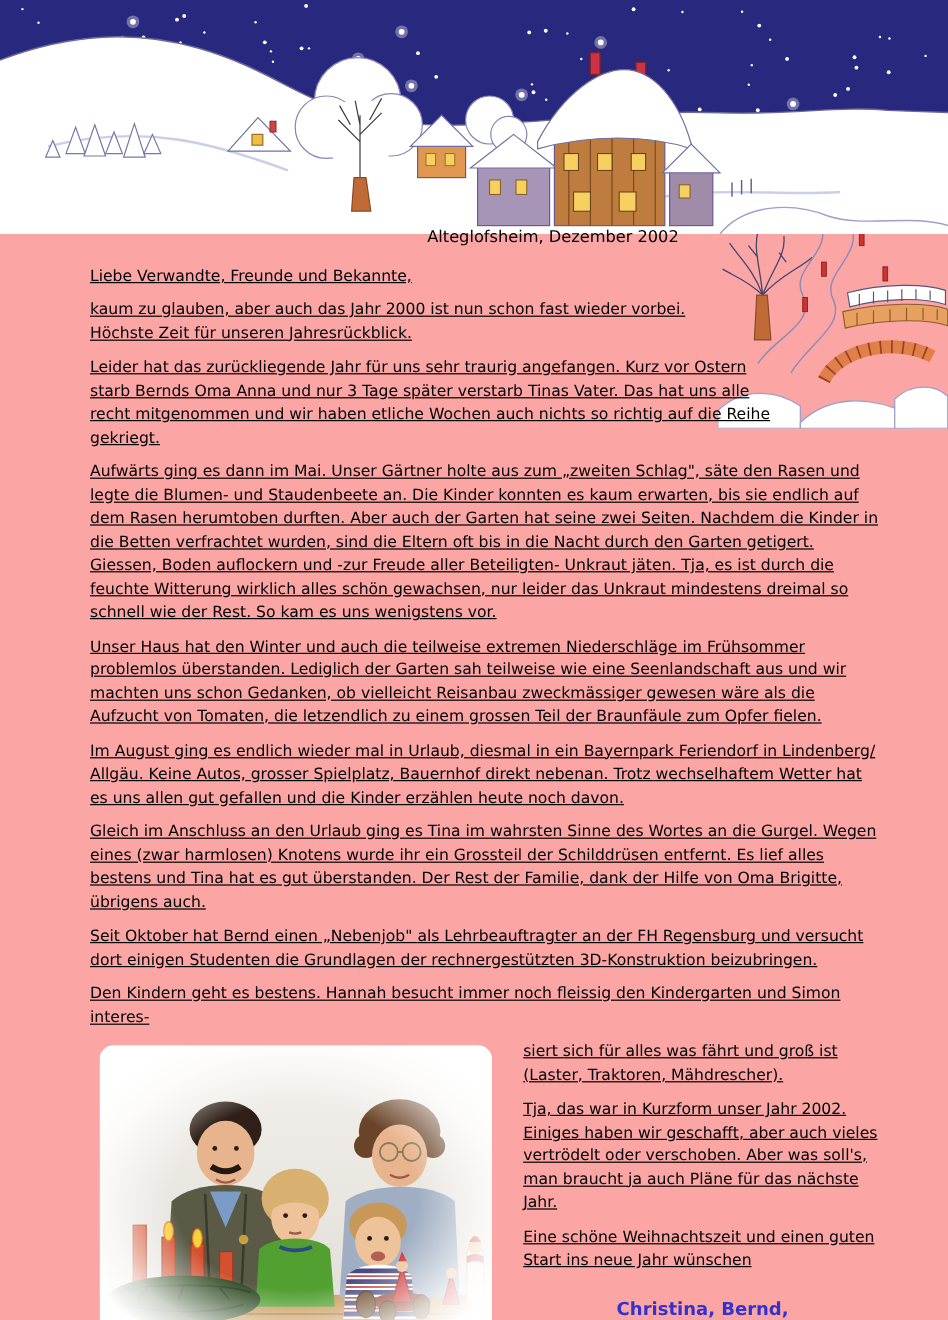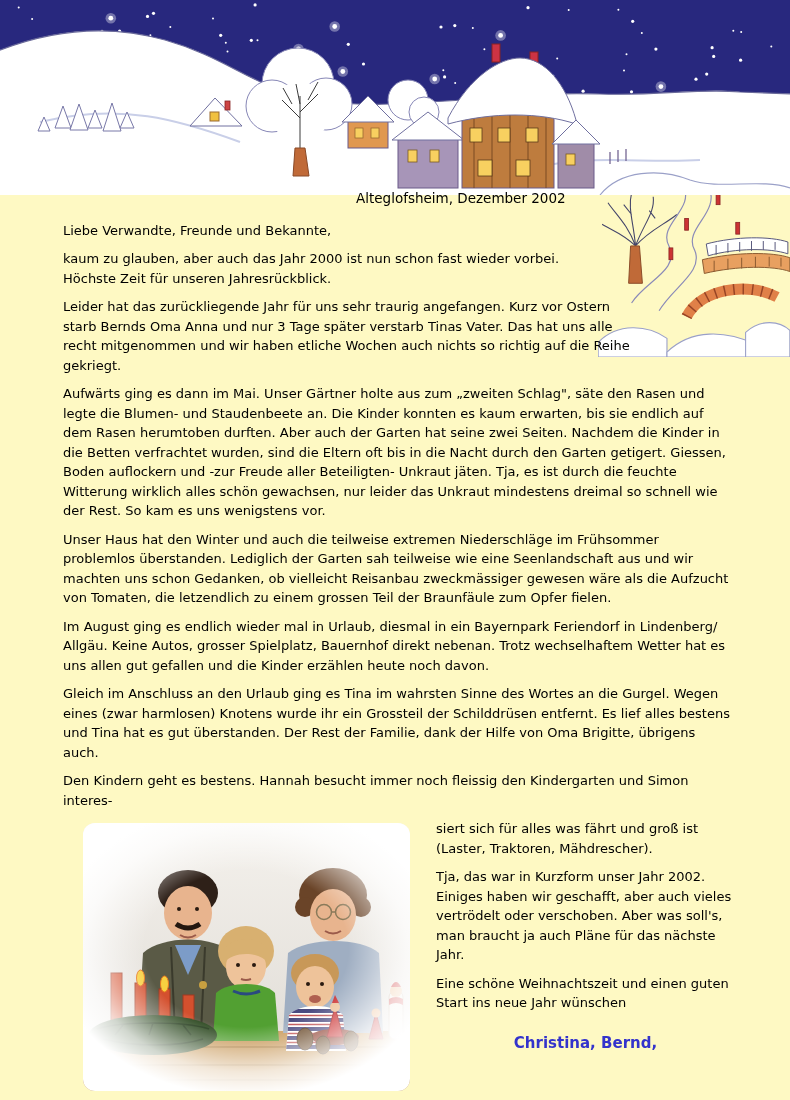--- a/index.html
+++ b/index.html
@@ -1,21 +1,21 @@
 <!DOCTYPE html>
 <html><head>
 <meta charset="utf-8">
 <style>
   html,body{margin:0;padding:0;background:#fff;}
-  .page{width:790px;height:1100px;position:relative;overflow:hidden;background:#fef9c3;
+  .page{width:790px;height:1100px;position:relative;overflow:hidden;background:#fca5a5;
         font-family:"DejaVu Sans",sans-serif;color:#000;}
   .header{height:195px;}
   .header svg{display:block;}
   .content{padding:0 55px 0 63px;font-size:13px;line-height:19.5px;}
-  .content p{margin:0 0 9px 0;}
+  .content p{margin:0 0 9px 12px;text-decoration:underline;}
   .date-line{margin:-6px 0 12px 293px;font-size:13.5px;white-space:nowrap;}
   .salutation{margin-bottom:13px;}
   .spill{float:right;width:192px;height:172px;margin:-4px -55px 4px 14px;
          shape-outside:polygon(6% 0%,100% 0%,100% 100%,62% 100%,36% 50%,0% 12%);
          shape-margin:10px;}
   .photo{float:left;width:327px;height:268px;margin:4px 26px 4px 20px;
          position:relative;overflow:hidden;border-radius:12px;}
   .photo svg{display:block;}
   .photo-fade{position:absolute;left:0;top:0;right:0;bottom:0;
       background:radial-gradient(ellipse 60% 56% at 50% 47%,
@@ -207,20 +207,21 @@
 
     <div class="date-line">Alteglofsheim, Dezember 2002</div>
 
     <p class="salutation">Liebe Verwandte, Freunde und Bekannte,</p>
     <p>kaum zu glauben, aber auch das Jahr 2000 ist nun schon fast wieder vorbei. Höchste Zeit für unseren Jahresrückblick.</p>
     <p>Leider hat das zurückliegende Jahr für uns sehr traurig angefangen. Kurz vor Ostern starb Bernds Oma Anna und nur 3 Tage später verstarb Tinas Vater. Das hat uns alle recht mitgenommen und wir haben etliche Wochen auch nichts so richtig auf die Reihe gekriegt.</p>
     <p>Aufwärts ging es dann im Mai. Unser Gärtner holte aus zum „zweiten Schlag", säte den Rasen und legte die Blumen- und Staudenbeete an. Die Kinder konnten es kaum erwarten, bis sie endlich auf dem Rasen herumtoben durften. Aber auch der Garten hat seine zwei Seiten. Nachdem die Kinder in die Betten verfrachtet wurden, sind die Eltern oft bis in die Nacht durch den Garten getigert. Giessen, Boden auflockern und -zur Freude aller Beteiligten- Unkraut jäten. Tja, es ist durch die feuchte Witterung wirklich alles schön gewachsen, nur leider das Unkraut mindestens dreimal so schnell wie der Rest. So kam es uns wenigstens vor.</p>
     <p>Unser Haus hat den Winter und auch die teilweise extremen Niederschläge im Frühsommer problemlos überstanden. Lediglich der Garten sah teilweise wie eine Seenlandschaft aus und wir machten uns schon Gedanken, ob vielleicht Reisanbau zweckmässiger gewesen wäre als die Aufzucht von Tomaten, die letzendlich zu einem grossen Teil der Braunfäule zum Opfer fielen.</p>
     <p>Im August ging es endlich wieder mal in Urlaub, diesmal in ein Bayernpark Feriendorf in Lindenberg/ Allgäu. Keine Autos, grosser Spielplatz, Bauernhof direkt nebenan. Trotz wechselhaftem Wetter hat es uns allen gut gefallen und die Kinder erzählen heute noch davon.</p>
     <p>Gleich im Anschluss an den Urlaub ging es Tina im wahrsten Sinne des Wortes an die Gurgel. Wegen eines (zwar harmlosen) Knotens wurde ihr ein Grossteil der Schilddrüsen entfernt. Es lief alles bestens und Tina hat es gut überstanden. Der Rest der Familie, dank der Hilfe von Oma Brigitte, übrigens auch.</p>
+    <p>Seit Oktober hat Bernd einen „Nebenjob" als Lehrbeauftragter an der FH Regensburg und versucht dort einigen Studenten die Grundlagen der rechnergestützten 3D-Konstruktion beizubringen.</p>
     <p>Den Kindern geht es bestens. Hannah besucht immer noch fleissig den Kindergarten und Simon interes-</p>
 
     <div class="photo">
       <svg viewBox="0 0 327 268" width="327" height="268">
         <defs>
           <linearGradient id="wallg" x1="0" y1="0" x2="0" y2="1">
             <stop offset="0" stop-color="#F4F1EC"></stop>
               <stop offset="1" stop-color="#DEDAD4"></stop>
           </linearGradient>
           <clipPath id="boyshirt">

